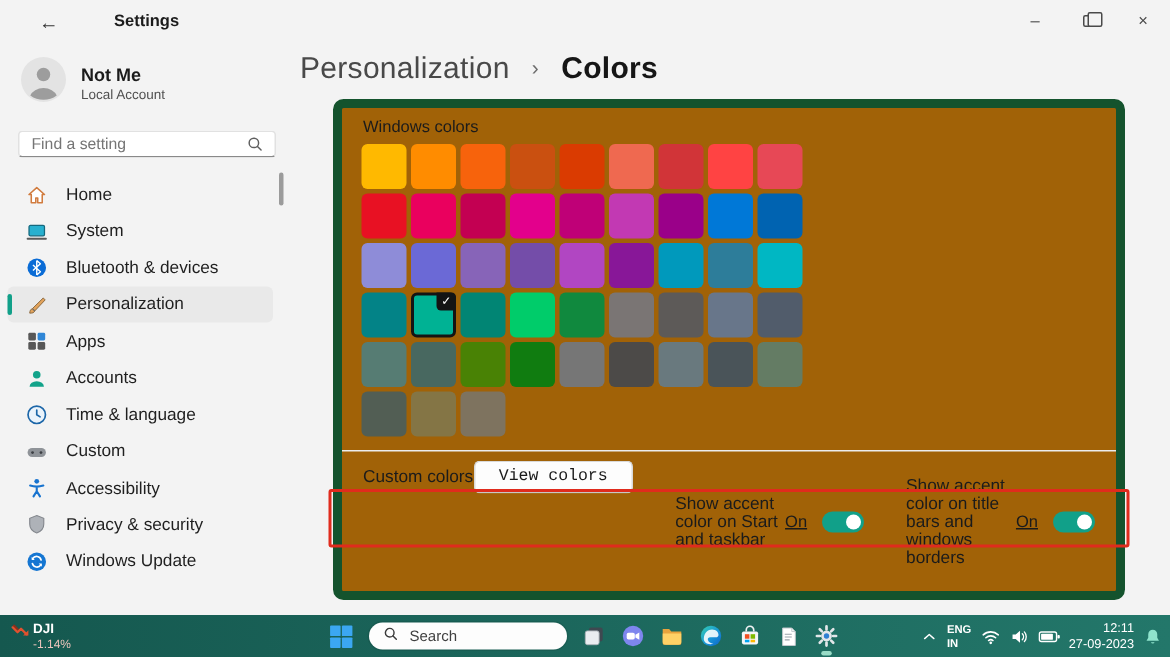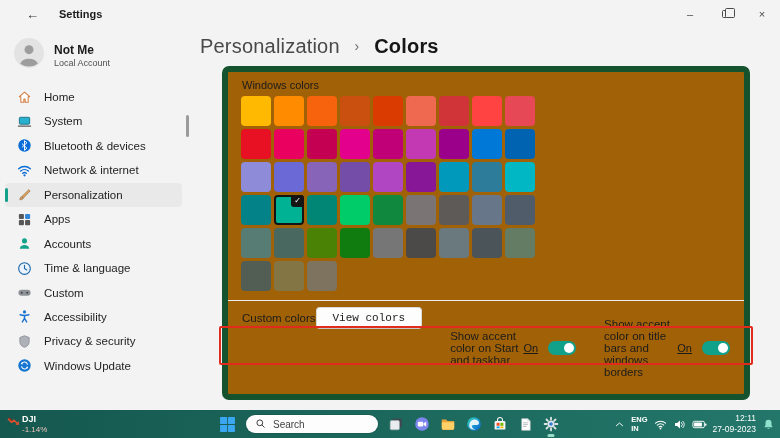--- a/index.html
+++ b/index.html
@@ -3,21 +3,21 @@
 <meta charset="utf-8">
 <style>
   html,body{margin:0;padding:0;background:#dcdcdc;}
   *{box-sizing:border-box;}
   .screen{position:relative;width:780px;height:438px;background:#f3f3f3;overflow:hidden;
           font-family:"Liberation Sans",sans-serif;color:#1b1b1b;}
 
   
   .titlebar{position:absolute;top:0;left:0;right:0;height:28px;display:flex;align-items:center;}
   .back-btn{margin-left:26px;font-size:13px;color:#333;cursor:pointer;}
-  .app-title{margin-left:20px;font-size:11px;font-weight:600;color:#1b1b1b;}
+  .app-title{margin-left:37px;font-size:11px;font-weight:600;color:#1b1b1b;}
   .win-controls{position:absolute;right:0;top:0;height:28px;display:flex;}
   .win-btn{width:36px;height:28px;display:flex;align-items:center;justify-content:center;
            font-size:11px;color:#4a4a4a;}
   .restore-glyph{width:8px;height:8px;border:1px solid #4a4a4a;border-radius:1.5px;position:relative;}
   .restore-glyph::before{content:"";position:absolute;top:-3px;left:2px;width:8px;height:8px;
            border:1px solid #4a4a4a;border-radius:1.5px;background:#f3f3f3;}
 
   
   .sidebar{position:absolute;top:28px;left:0;width:190px;bottom:28px;}
   .user{display:flex;align-items:center;gap:10px;margin:10px 0 2px 14px;}
@@ -109,20 +109,29 @@
             <circle cx="8" cy="8" r="8" fill="#e3e3e3"></circle>
             <circle cx="8" cy="6.2" r="2.4" fill="#9d9d9d"></circle>
             <path d="M3.3 13.7a4.9 3.7 0 0 1 9.4 0 8 8 0 0 1-9.4 0Z" fill="#9d9d9d"></path>
           </svg>
       </span>
       <span>
         <div class="user-name">Not Me</div>
         <div class="user-type">Local Account</div>
       </span>
     </div>
+    <div class="searchbox">
+      <input type="text" placeholder="Find a setting" style="">
+      <span class="mag">
+        <svg viewBox="0 0 16 16" width="12" height="12">
+            <circle cx="7" cy="7" r="4.2" stroke="#5f5f5f" stroke-width="1.3" fill="none"></circle>
+            <path d="M10.2 10.2 13.4 13.4" stroke="#5f5f5f" stroke-width="1.3" stroke-linecap="round"></path>
+          </svg>
+      </span>
+    </div>
     <div class="nav">
         <div class="nav-item">
           <span class="nav-icon">
             <svg viewBox="0 0 16 16" width="15" height="15">
               <path d="M8 2.2 2.5 7.1h1.6v5.9h3.2V9.6h1.4V13h3.2V7.1h1.6Z" fill="#fff" stroke="#d17c3f" stroke-width="1.1" stroke-linejoin="round"></path>
             </svg>
           </span>
           <span>Home</span>
         </div>
         <div class="nav-item">
@@ -135,31 +144,20 @@
           <span>System</span>
         </div>
         <div class="nav-item">
           <span class="nav-icon">
             <svg viewBox="0 0 16 16" width="15" height="15">
               <circle cx="8" cy="8" r="6.6" fill="#0a6cd6"></circle>
               <path d="M8 2.9v10.2M8 2.9l2.6 2.2L5.3 10M8 13.1l2.6-2.2L5.3 6" stroke="#fff" stroke-width="1" fill="none" stroke-linejoin="round"></path>
             </svg>
           </span>
           <span>Bluetooth &amp; devices</span>
-        </div>
-        <div class="nav-item">
-          <span class="nav-icon">
-            <svg viewBox="0 0 16 16" width="15" height="15">
-              <path d="M1.8 6.2a9.2 9.2 0 0 1 12.4 0" stroke="#0a6cd6" stroke-width="1.5" fill="none" stroke-linecap="round"></path>
-              <path d="M3.9 8.6a6.2 6.2 0 0 1 8.2 0" stroke="#0a6cd6" stroke-width="1.5" fill="none" stroke-linecap="round"></path>
-              <path d="M6.1 11a3 3 0 0 1 3.8 0" stroke="#0a6cd6" stroke-width="1.5" fill="none" stroke-linecap="round"></path>
-              <circle cx="8" cy="13.1" r="1.2" fill="#0a6cd6"></circle>
-            </svg>
-          </span>
-          <span>Network &amp; internet</span>
         </div>
         <div class="nav-item selected">
           <span class="nav-icon">
             <svg viewBox="0 0 16 16" width="15" height="15">
               <path d="M3 13.6c.2-1.9.6-2.7 1.8-3.1L12.6 2.8 14 4.2l-7.5 7.9c-.4 1.2-1.2 1.5-3.5 1.5Z" fill="#e2a35c" stroke="#8a6a40" stroke-width=".7" stroke-linejoin="round"></path>
               <path d="M4.9 10.4 6.6 12.1" stroke="#6b6b6b" stroke-width=".8"></path>
             </svg>
           </span>
           <span>Personalization</span>
         </div>

